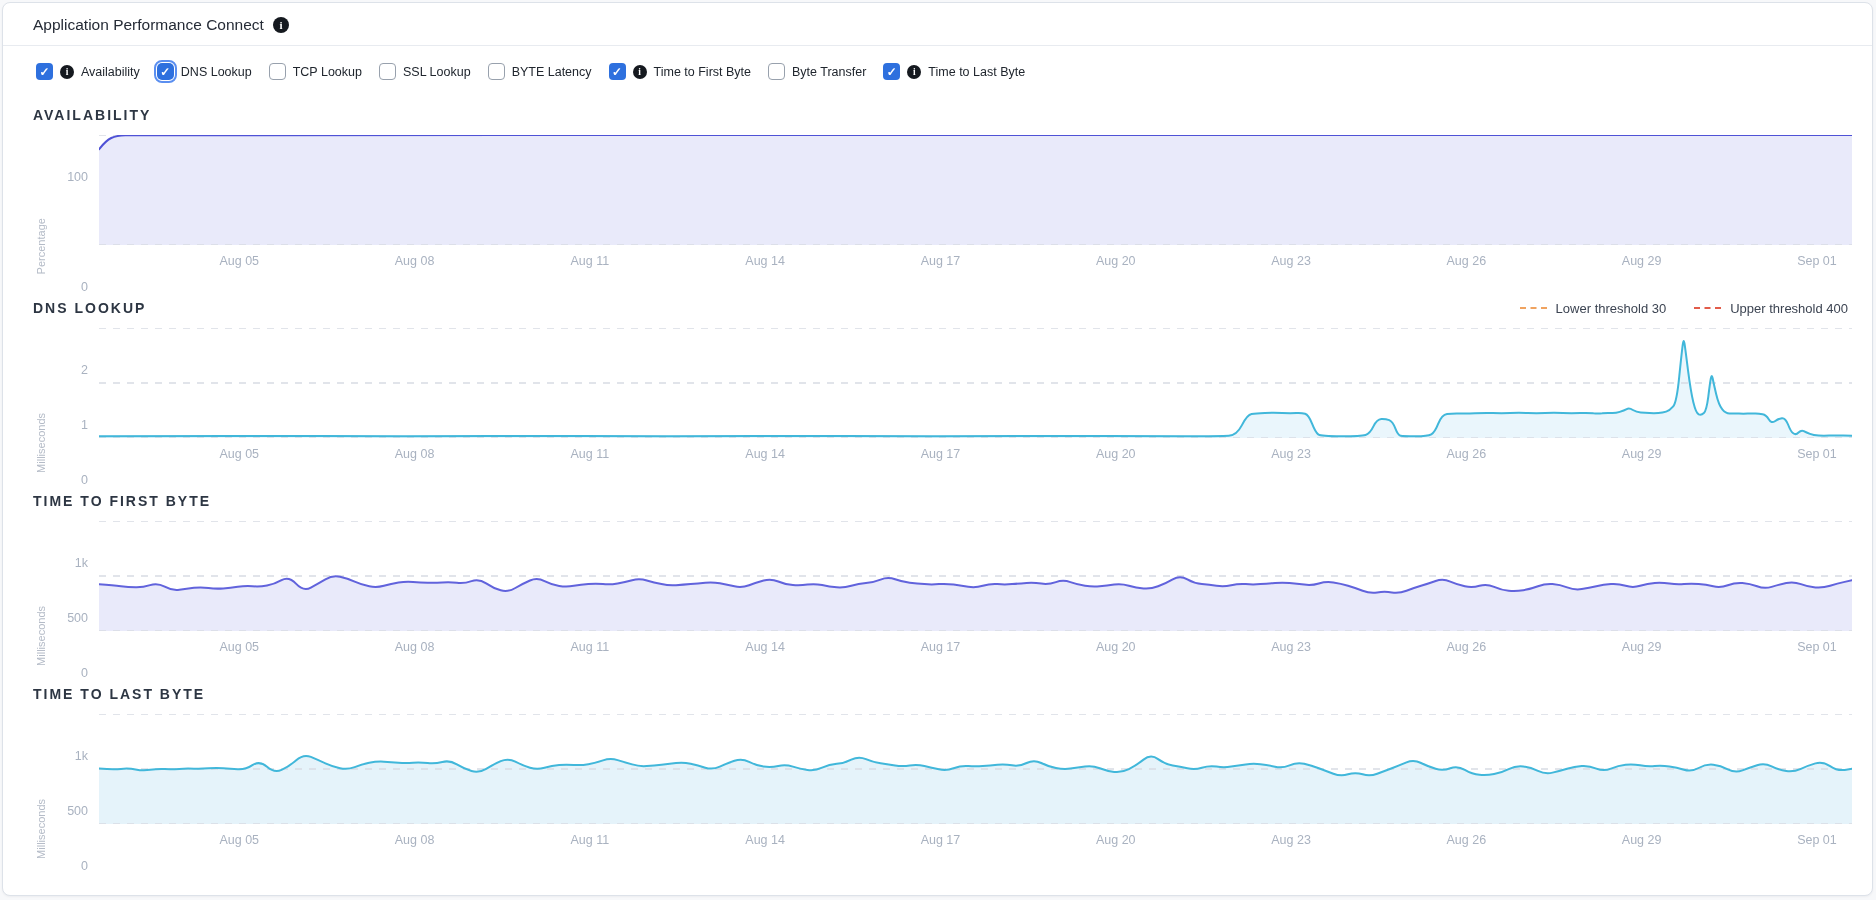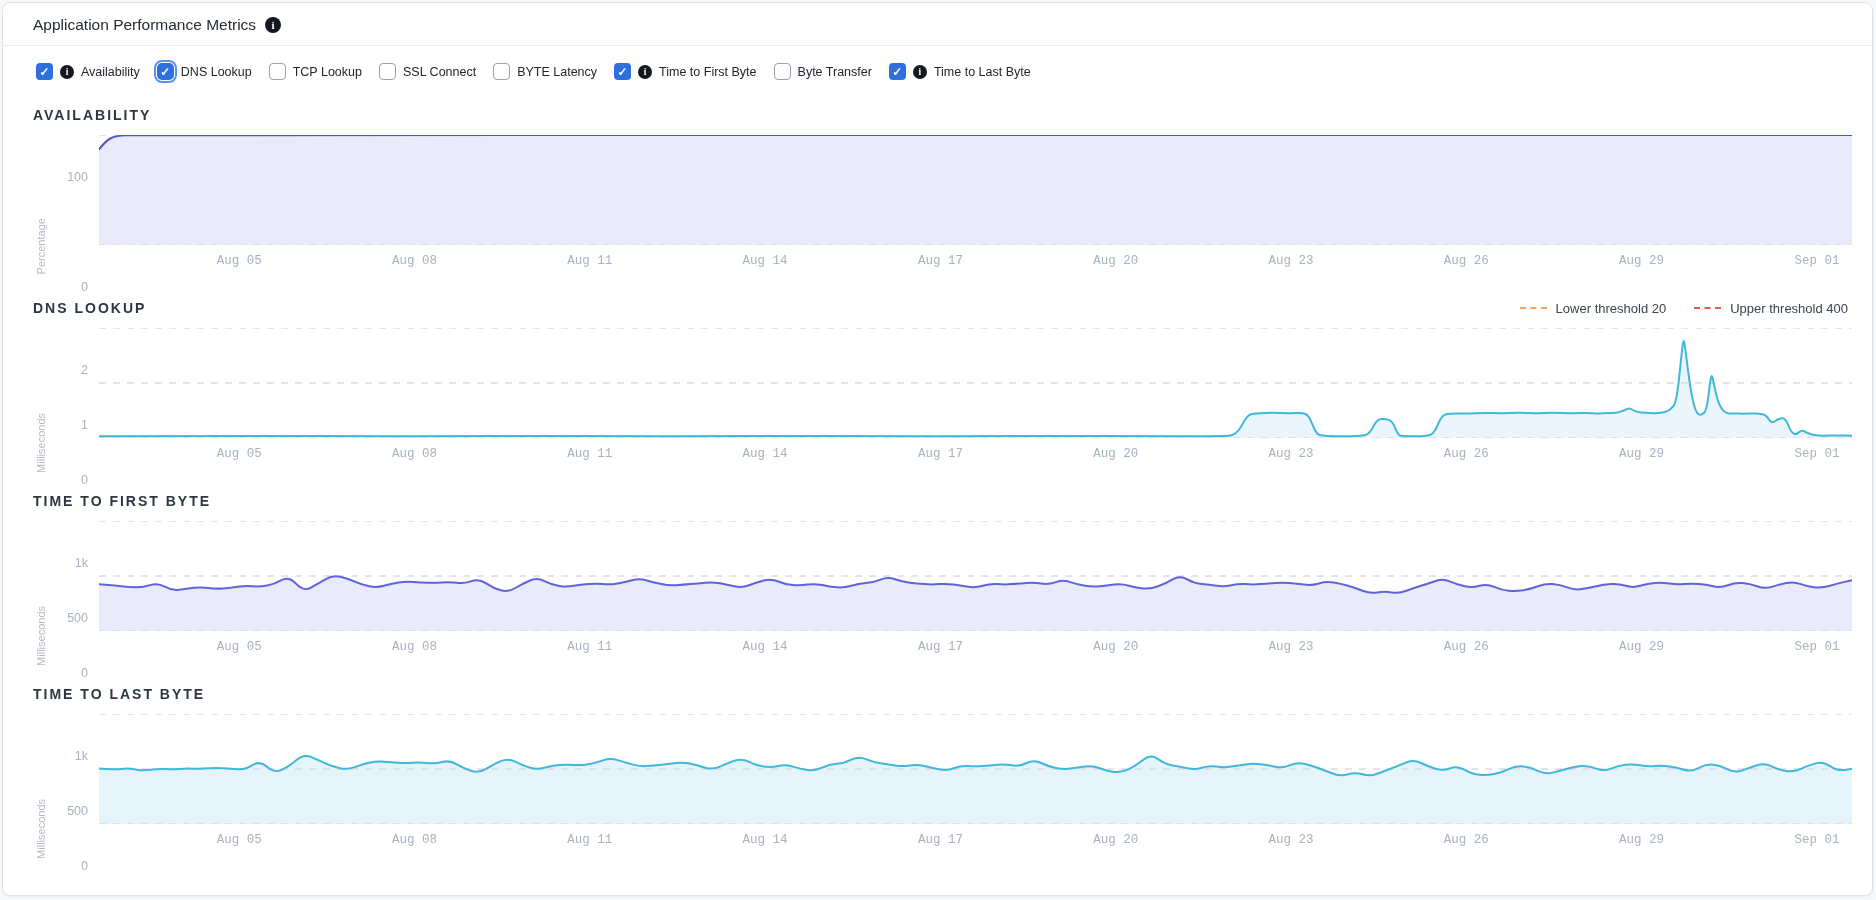--- a/index.html
+++ b/index.html
@@ -28,49 +28,49 @@
   .legend-swatch{width:27px;height:0;border-top:2px dashed #f0a360;display:inline-block;}
   .chart-body{display:flex;}
   .ylabel-col{width:22px;position:relative;height:110px;}
   .ylabel{position:absolute;top:50%;left:2px;transform:translate(0,-50%);writing-mode:vertical-rl;
           rotate:180deg;font-size:11px;color:#b4bbc7;white-space:nowrap;}
   .ytick-col{width:44px;position:relative;height:110px;}
   .ytick{position:absolute;right:11px;transform:translateY(-50%);font-size:12.5px;color:#a9b2c0;margin-top:42px;}
   .plot-wrap{flex:1;position:relative;}
   svg.plot{display:block;width:100%;height:110px;}
   .gridline{stroke:#d7dce4;stroke-width:1.3;stroke-dasharray:7 7;vector-effect:non-scaling-stroke;}
-  .xticks{position:relative;height:26px;margin-top:6px;font-family:Liberation Mono, monospace;}
+  .xticks{position:relative;height:26px;margin-top:6px;}
   .xtick{position:absolute;top:3px;transform:translateX(-50%);font-size:12.5px;color:#a9b2c0;white-space:nowrap;}
 </style>
 </head>
 <body>
 
 <div class="card">
   <div class="card-header">
-    <span class="card-title">Application Performance Metrics</span>
+    <span class="card-title">Application Performance Connect</span>
     <span class="info-icon lg">i</span>
   </div>
 
   <div class="filters">
       <label class="filter-item">
         <span class="cb checked">✓</span>
         <span class="info-icon">i</span>
         <span class="filter-label">Availability</span>
       </label>
       <label class="filter-item">
         <span class="cb checked focused">✓</span>
         <span class="filter-label">DNS Lookup</span>
       </label>
       <label class="filter-item">
         <span class="cb unchecked"></span>
         <span class="filter-label">TCP Lookup</span>
       </label>
       <label class="filter-item">
         <span class="cb unchecked"></span>
-        <span class="filter-label">SSL Connect</span>
+        <span class="filter-label">SSL Lookup</span>
       </label>
       <label class="filter-item">
         <span class="cb unchecked"></span>
         <span class="filter-label">BYTE Latency</span>
       </label>
       <label class="filter-item">
         <span class="cb checked">✓</span>
         <span class="info-icon">i</span>
         <span class="filter-label">Time to First Byte</span>
       </label>
@@ -120,21 +120,21 @@
       </div>
     </div>
   </div>
 
   <div class="chart-section">
     <div class="section-head">
       <span class="chart-title">DNS LOOKUP</span>
       <div class="legend">
           <div class="legend-item">
             <span class="legend-swatch" style="border-top-color: rgb(240, 163, 96);"></span>
-            <span>Lower threshold 20</span>
+            <span>Lower threshold 30</span>
           </div>
           <div class="legend-item">
             <span class="legend-swatch" style="border-top-color: rgb(226, 92, 74);"></span>
             <span>Upper threshold 400</span>
           </div>
         </div>
     </div>
     <div class="chart-body">
       <div class="ylabel-col">
           <span class="ylabel">Milliseconds</span>

